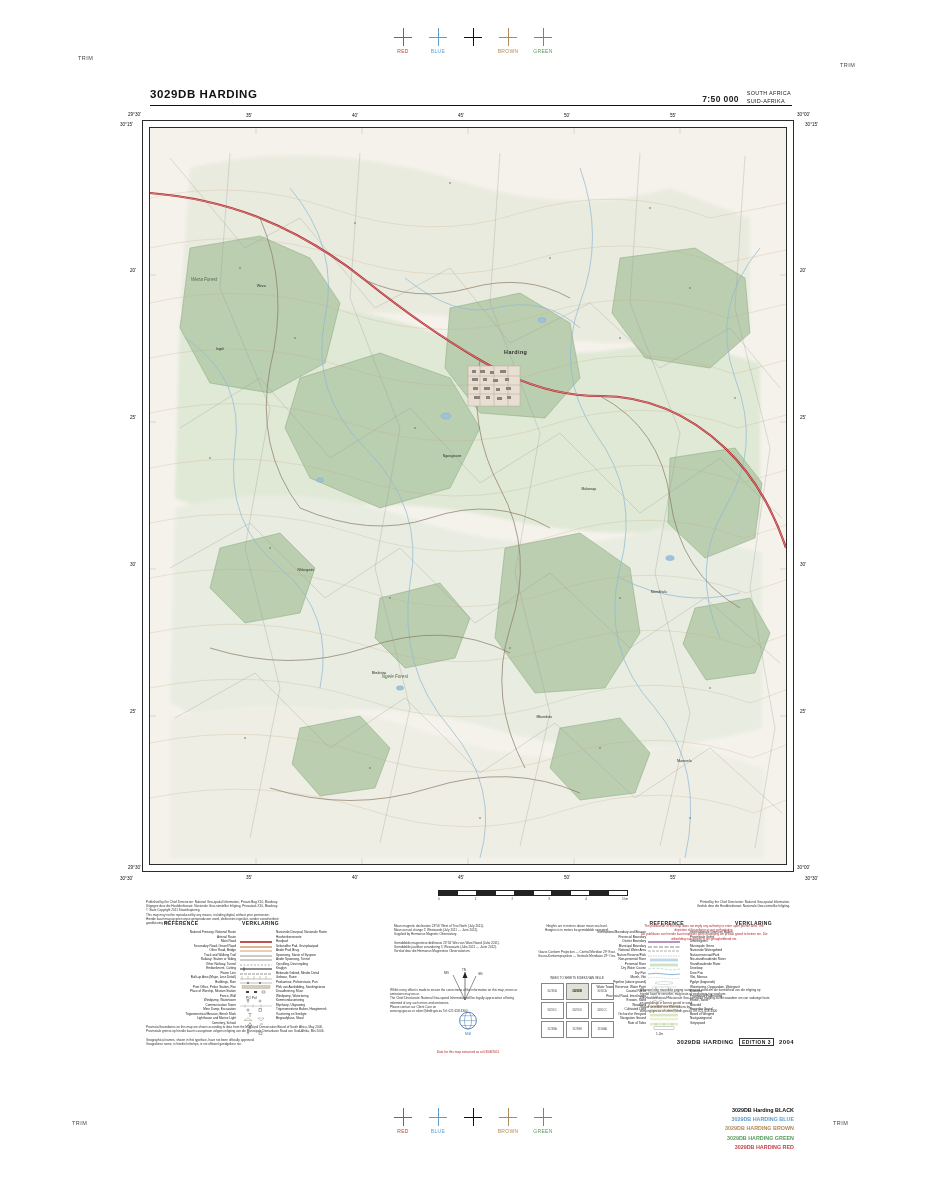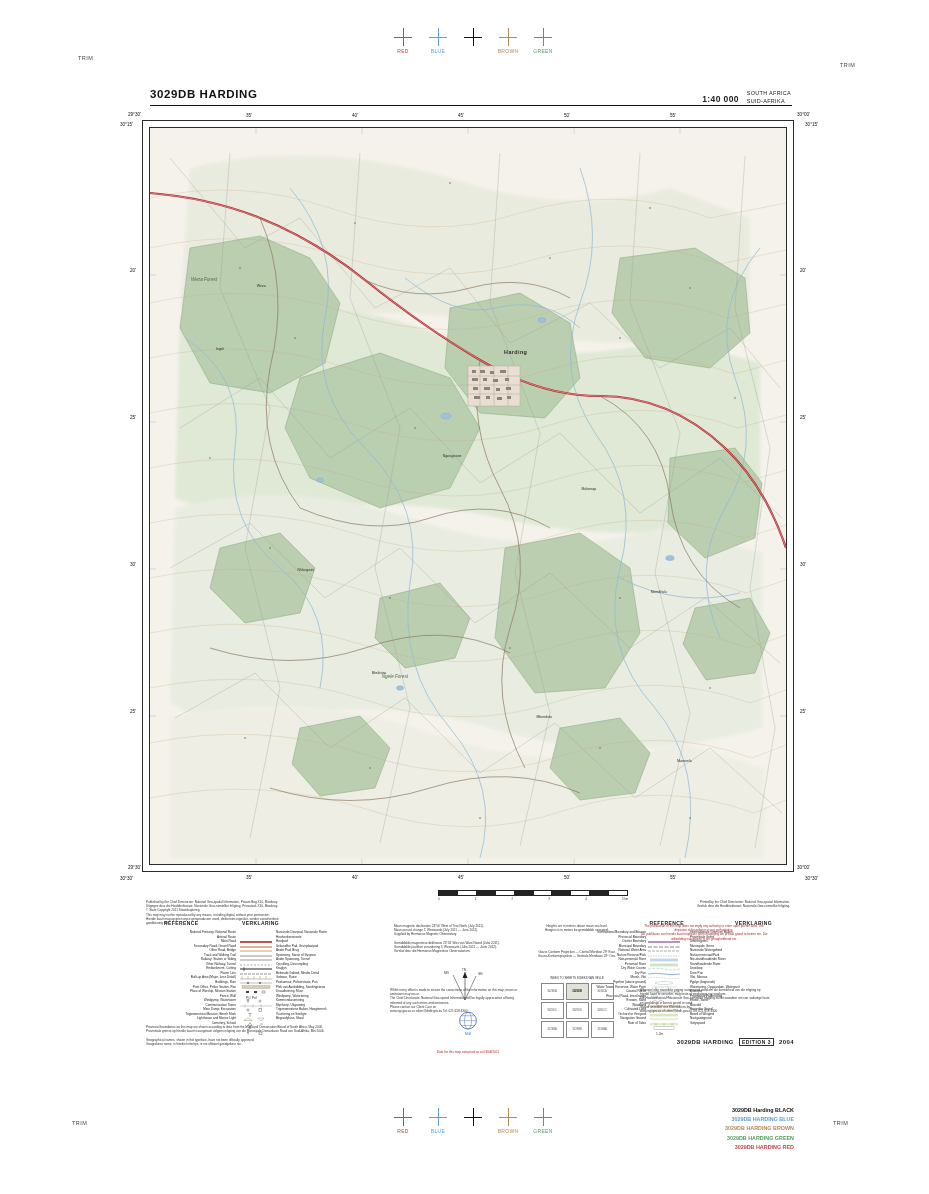--- a/index.html
+++ b/index.html
@@ -79,21 +79,21 @@
   <div class="reg-label" style="left:383px;top:48px;color:#c2444a;">RED</div>
   <div class="reg-label" style="left:418px;top:48px;color:#5e9fd0;">BLUE</div>
   <div class="reg-label" style="left:488px;top:48px;color:#b08b5a;">BROWN</div>
   <div class="reg-label" style="left:523px;top:48px;color:#5a9a5a;">GREEN</div>
 </div>
 <div class="trim" style="left:78px;top:55px;">TRIM</div>
 <div class="trim" style="left:840px;top:62px;">TRIM</div>
 
 <div class="sheet-title">3029DB  HARDING</div>
 <div class="title-rule"></div>
-<div class="scale-txt">1:40 000</div>
+<div class="scale-txt">7:50 000</div>
 <div class="country">
   <div>SOUTH AFRICA</div>
   <div>SUID-AFRIKA</div>
 </div>
 
 <div id="map-frame">
   <div class="neat"></div>
   <div class="neat-inner"></div>
 
   <div id="map-canvas">

